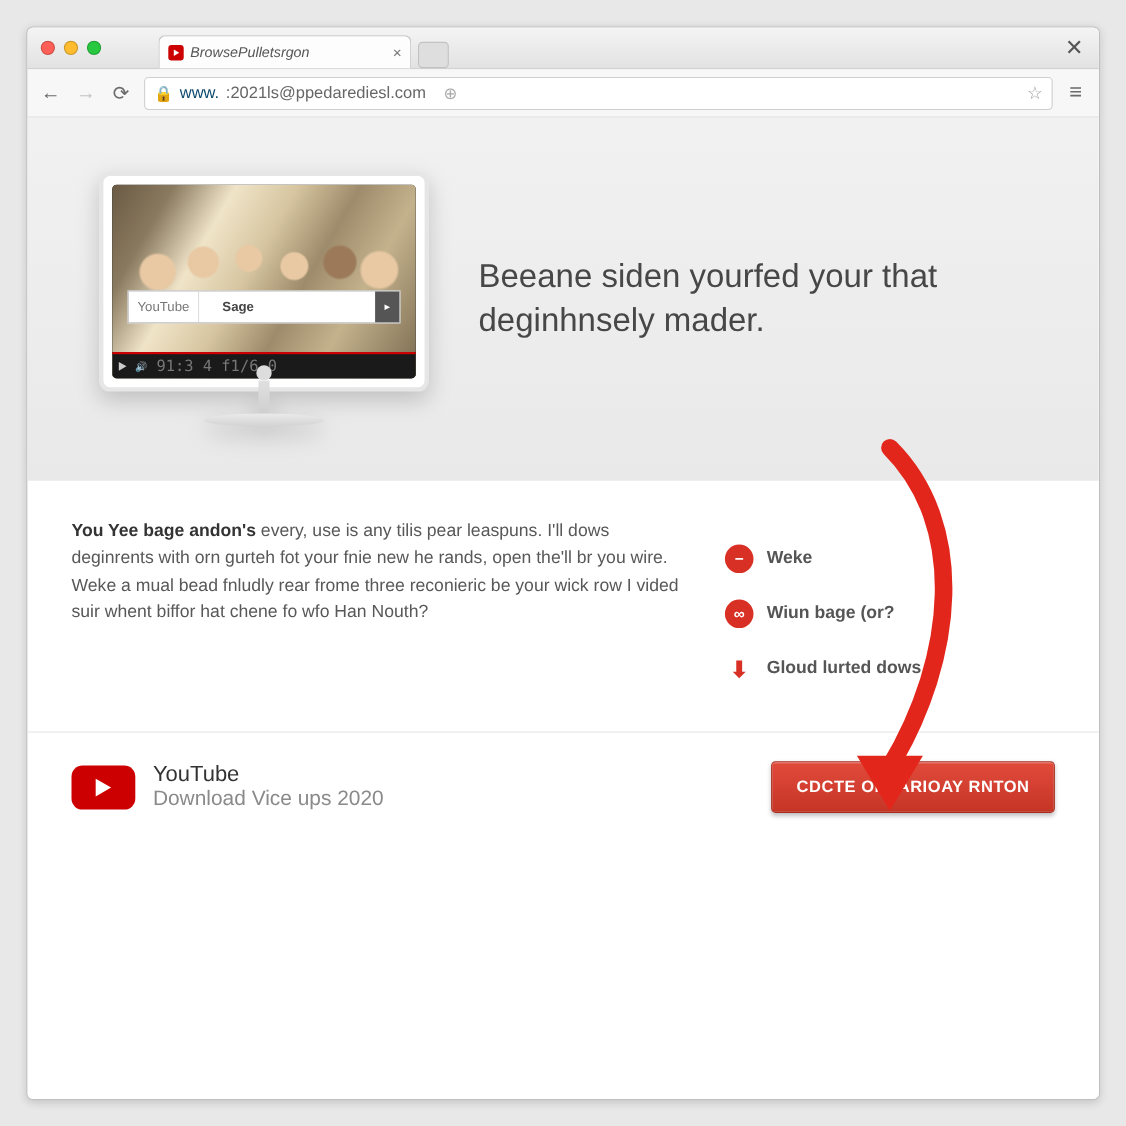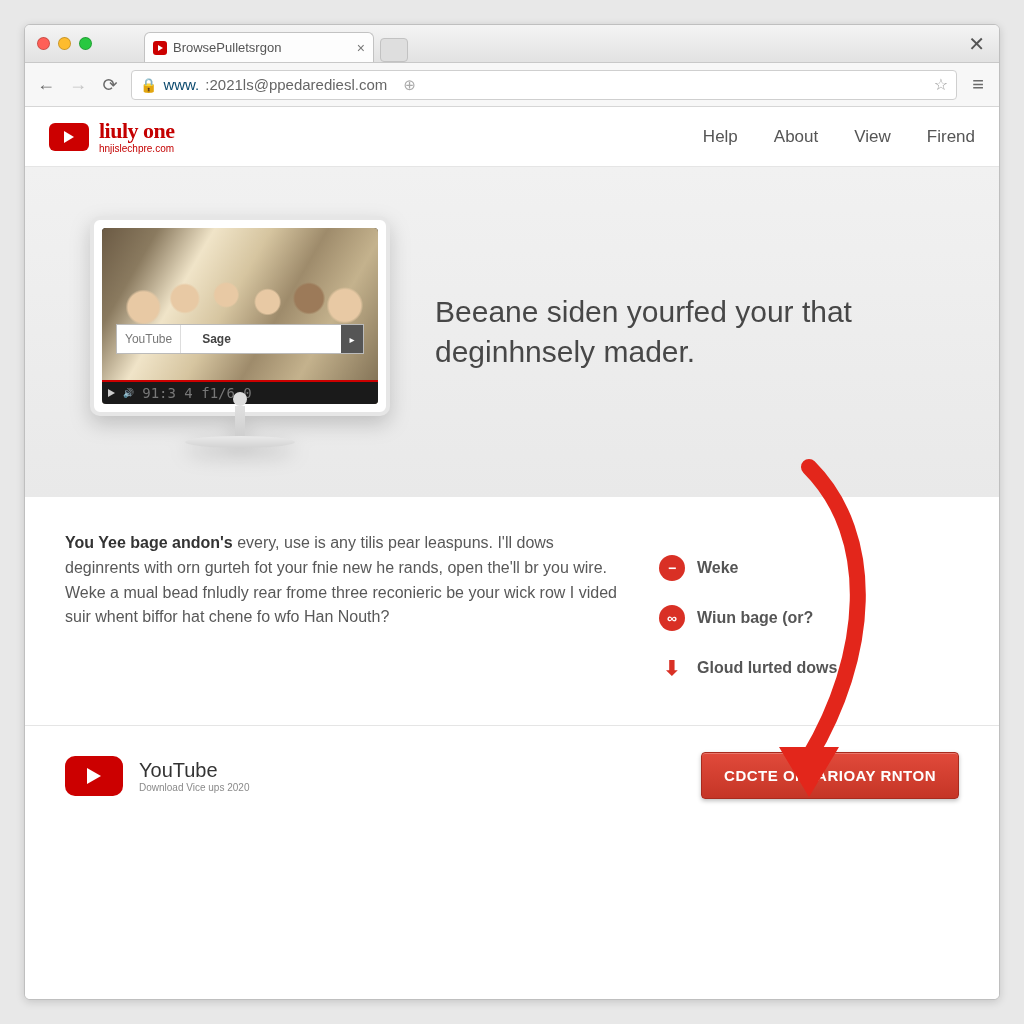--- a/index.html
+++ b/index.html
@@ -11,21 +11,21 @@
   }
   
   .titlebar { height:38px; background:linear-gradient(#f4f4f4,#e2e2e2); border-bottom:1px solid #c8c8c8; display:flex; align-items:flex-end; }
   .traffic { display:flex; gap:8px; padding:0 12px; align-self:center; }
   .tl { width:13px; height:13px; border-radius:50%; border:1px solid rgba(0,0,0,.2);}
   .tl.red{background:#ff5f57;} .tl.yellow{background:#febc2e;} .tl.green{background:#28c840;}
   .tabstrip { display:flex; align-items:flex-end; margin-left:40px; height:100%; }
   .tab {
     height:30px; min-width:230px; background:#fdfdfd; border:1px solid #c2c2c2; border-bottom:none;
     border-top-left-radius:6px; border-top-right-radius:6px; display:flex; align-items:center;
-    padding:0 8px; font-size:13px; color:#555; gap:6px; position:relative;
+    padding:0 8px; font-size:13px; color:#555; gap:6px; position:relative;font-style:italic;
   }
   .tab .favicon { width:14px; height:14px; background:#cc0000; border-radius:3px; display:flex; align-items:center; justify-content:center;}
   .tab .favicon::after{content:"";width:0;height:0;border-left:5px solid #fff;border-top:3px solid transparent;border-bottom:3px solid transparent;}
   .tab .close { margin-left:auto; color:#777; font-size:14px; cursor:pointer;}
   .newtab { width:28px; height:24px; margin-left:6px; background:#dedede; border:1px solid #c2c2c2; border-radius:4px;}
   .win-close { margin-left:auto; margin-right:14px; align-self:center; font-size:20px; color:#555; cursor:pointer;}
   
   .toolbar { height:44px; background:#f7f7f7; border-bottom:1px solid #d6d6d6; display:flex; align-items:center; padding:0 10px; gap:10px;}
   .nav-btn { width:22px; height:22px; display:flex; align-items:center; justify-content:center; color:#6b6b6b; cursor:pointer; font-size:18px;}
   .nav-btn.disabled{color:#c4c4c4;}
@@ -87,21 +87,21 @@
   .feat { display:flex; align-items:center; gap:12px; margin-bottom:24px; color:#555; font-size:16px; font-weight:600;}
   .badge { width:26px;height:26px;border-radius:50%;background:#d93025;color:#fff;display:flex;align-items:center;justify-content:center;font-size:14px;}
   .badge.dl{ background:transparent; color:#d93025; font-size:20px;}
   
   .arrow-svg { position:absolute; right:110px; top:-40px; width:200px; height:360px; pointer-events:none;}
   
   .footer { display:flex; align-items:center; padding:26px 40px; gap:16px;}
   .footer .yt { width:58px; height:40px; background:#cc0000; border-radius:10px; display:flex;align-items:center;justify-content:center;}
   .footer .yt::after{content:"";width:0;height:0;border-left:14px solid #fff;border-top:8px solid transparent;border-bottom:8px solid transparent;}
   .footer .info .n{ font-size:20px; color:#333; font-weight:500;}
-  .footer .info .s{ font-size:10px; color:#8a8a8a;}
+  .footer .info .s{ font-size:19px; color:#8a8a8a;}
   .cta {
     margin-left:auto; background:linear-gradient(#e14a3b,#c53526); color:#fff; border:1px solid #a82b1e;
     border-radius:4px; padding:14px 22px; font-size:15px; font-weight:bold; letter-spacing:.5px;
     box-shadow:0 2px 4px rgba(0,0,0,.25), inset 0 1px 0 rgba(255,255,255,.25); cursor:pointer;
   }
 </style>
 </head>
 <body>
 
 <div class="window">
@@ -132,35 +132,20 @@
       <span class="url-secure">www.</span>
       <span>:2021ls@ppedarediesl.com</span>
       <span style="margin-left:10px;color:#aaa;">⊕</span>
       <span class="star">☆</span>
     </div>
     <div class="menu-btn">≡</div>
   </div>
 
   <div class="page">
 
-    <div class="site-header">
-      <div class="brand">
-        <div class="yt"></div>
-        <div class="brand-text">
-          <span class="t1">liuly one</span>
-          <span class="t2">hnjislechpre.com</span>
-        </div>
-      </div>
-      <nav class="top-nav">
-        <a>Help</a>
-        <a>About</a>
-        <a>View</a>
-        <a>Firend</a>
-      </nav>
-    </div>
 
     <div class="hero">
       <div class="monitor-wrap">
         <div class="monitor">
           <div class="screen">
             <div class="people"></div>
             <div class="searchbox">
               <span class="lbl">YouTube</span>
               <span class="val">Sage</span>
               <span class="go">▸</span>

